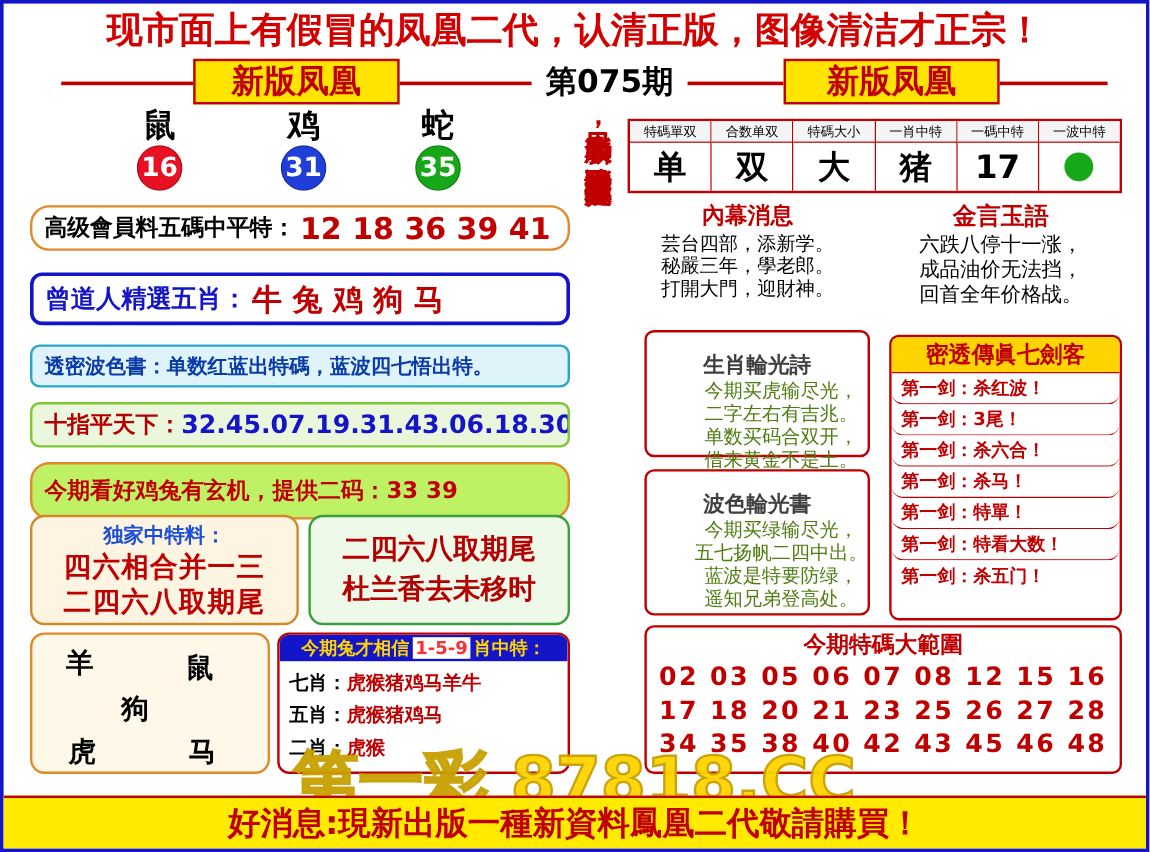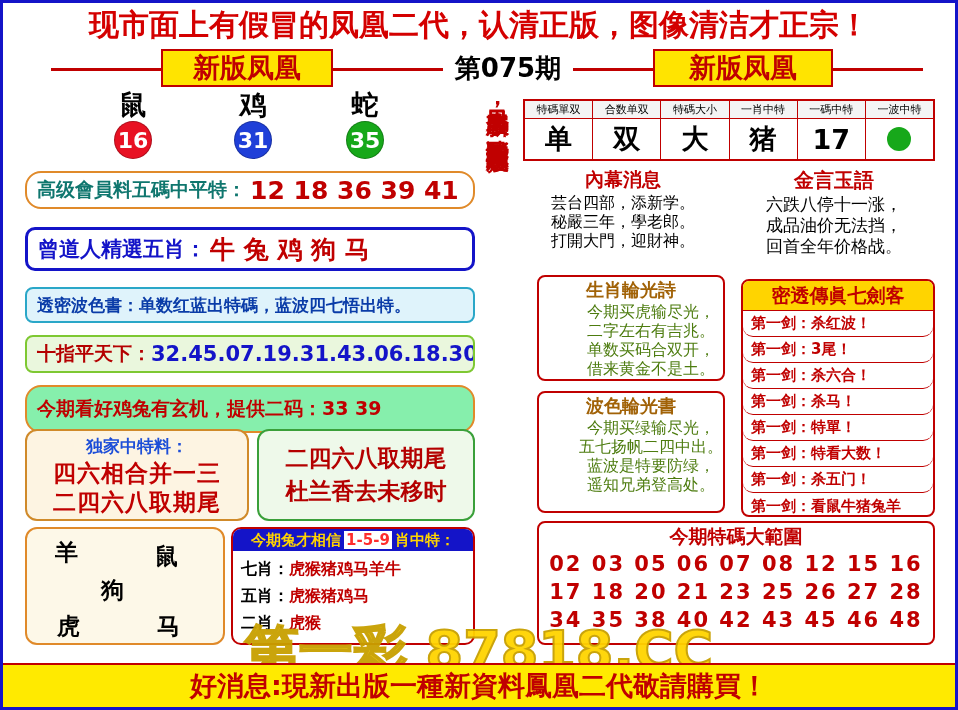--- a/index.html
+++ b/index.html
@@ -74,35 +74,35 @@
     position:absolute; left:22px; width:450px;
     border-radius:16px;
     display:flex; align-items:center;
     padding:0 10px;
     white-space:nowrap;
     overflow:hidden;
   }
   .lbox .lbl { font-weight:bold; }
 
   #box-gaoji { top:168px; height:38px; border:2px solid #e08a2a; background:#fff; }
-  #box-gaoji .lbl { color:#0f766e; font-size:19px; }
+  #box-gaoji .lbl { color:#000000; font-size:19px; }
   #box-gaoji .val { color:#c00000; font-size:25px; font-weight:bold; margin-left:4px;}
 
   #box-zeng { top:224px; height:44px; border:3px solid #1414c8; background:#fff; border-radius:10px;}
   #box-zeng .lbl { color:#1414c8; font-size:21px; font-weight:bold;}
   #box-zeng .val { color:#c00000; font-size:25px; font-weight:bold; margin-left:4px;}
 
   #box-toumi { top:284px; height:36px; border:2px solid #2aa7c8; background:#dff3fb; border-radius:8px;}
   #box-toumi .txt { color:#0a3ca8; font-size:17px; font-weight:bold; }
 
   #box-shizhi { top:332px; height:38px; border:2px solid #7ec832; background:#eaf7dd; border-radius:8px;}
   #box-shizhi .lbl { color:#b40000; font-size:19px; }
   #box-shizhi .val { color:#1414c8; font-size:21px; font-weight:bold; }
 
-  #box-jinqi { top:382px; height:48px; border:2px solid #e08a2a; background:#86efac;align-items:center; }
+  #box-jinqi { top:382px; height:48px; border:2px solid #e08a2a; background:#bef264;align-items:center; }
   #box-jinqi .txt { color:#c00000; font-size:19px; font-weight:bold; }
 
   
   .duja {
     position:absolute; left:22px; top:426px; width:224px; height:92px;
     border:2px solid #d08a2a; border-radius:12px; background:#fdf4e2;
     padding:4px 6px; text-align:center;
   }
   .duja .hd { color:#1d4ed8; font-size:17px; font-weight:bold; margin-bottom:1px;}
   .duja .l { color:#c00000; font-size:23px; font-weight:bold; line-height:29px; letter-spacing:1px;}
@@ -190,21 +190,21 @@
   .jinyan .hd { font-size:20px; font-weight:bold; color:#c00000; }
   .jinyan .ln { font-size:17px; color:#000; line-height:21px; }
 
   
   .sxbox {
     position:absolute; left:534px; top:272px; width:188px; height:106px;
     border:2px solid #c00000; border-radius:8px; background:#fff;
     text-align:center;
   }
   .sxbox.two { top:388px; height:122px; }
-  .sxbox .hd { font-size:18px; font-weight:bold; color:#a16207; margin-top:1px;}
+  .sxbox .hd { font-size:18px; font-weight:bold; color:#404040; margin-top:15px;}
   .sxbox .ln { font-size:16px; color:#4d7c0f; line-height:19px;margin-left:40px; }
 
   
   .mitou {
     position:absolute; left:738px; top:276px; width:194px; height:238px;
     border:2px solid #c00000; border-radius:8px; background:#fff;
     overflow:hidden;
   }
   .mitou .hd {
     height:30px; background:#ffd400; color:#c00000;
@@ -399,21 +399,20 @@
 
   <div class="mitou">
     <div class="hd">密透傳眞七劍客</div>
     <div class="row">第一剑：杀红波！</div>
     <div class="row">第一剑：3尾！</div>
     <div class="row">第一剑：杀六合！</div>
     <div class="row">第一剑：杀马！</div>
     <div class="row">第一剑：特單！</div>
     <div class="row">第一剑：特看大数！</div>
     <div class="row">第一剑：杀五门！</div>
-    <div class="row">第一剑：看鼠牛猪兔羊</div>
   </div>
 
   <div class="rangebox">
     <div class="hd">今期特碼大範圍</div>
     <div class="nums">02 03 05 06 07 08 12 15 16</div>
     <div class="nums">17 18 20 21 23 25 26 27 28</div>
     <div class="nums">34 35 38 40 42 43 45 46 48</div>
   </div>
 
   <div class="wm">第一彩  87818.CC</div>

